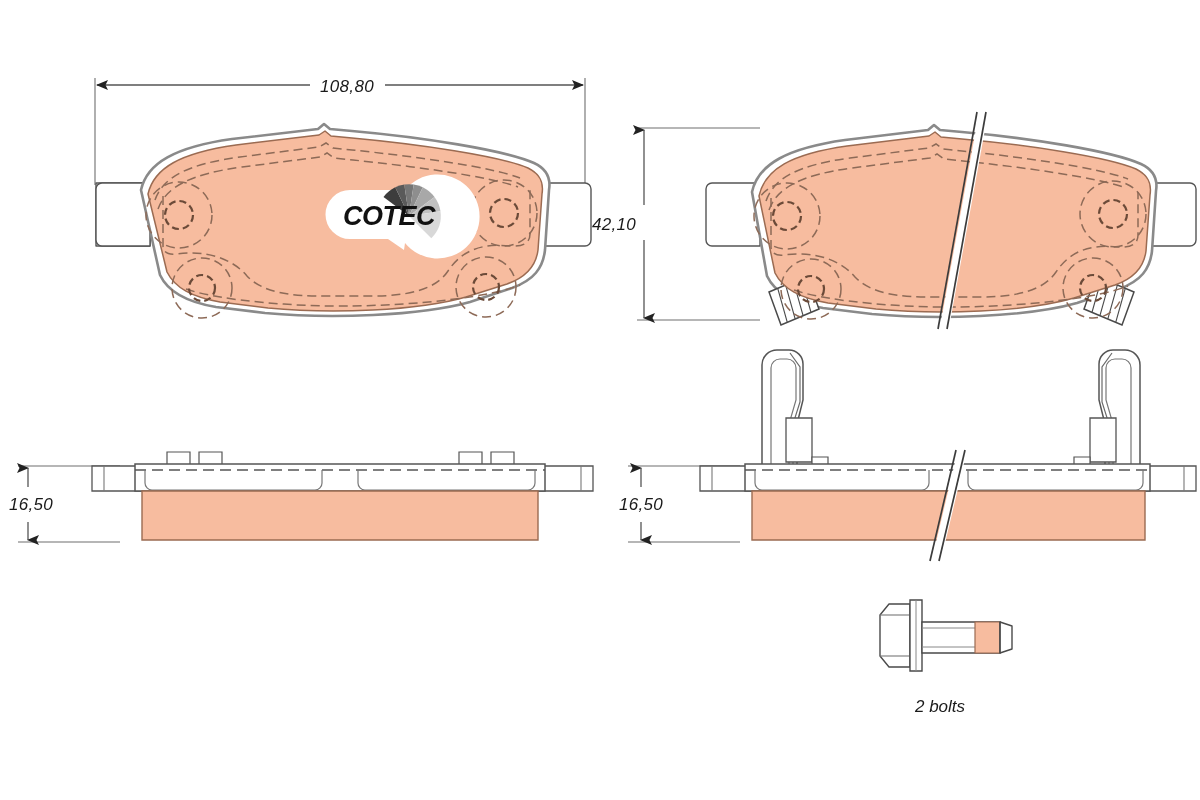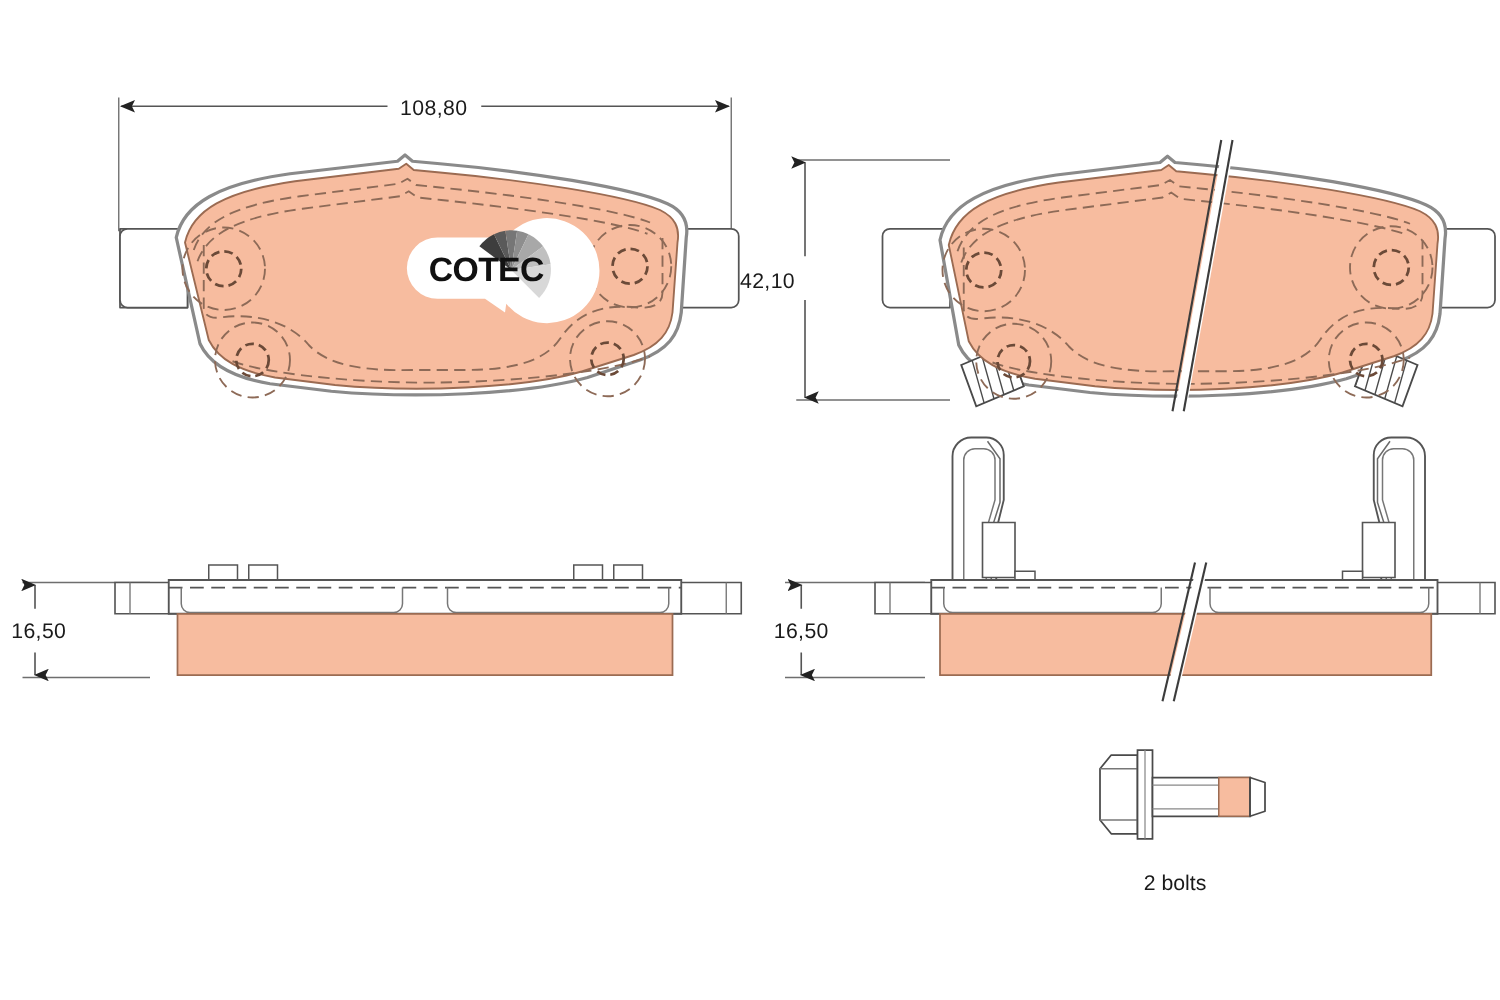--- a/index.html
+++ b/index.html
@@ -11,20 +11,21 @@
   body {
     width: 1200px;
     height: 800px;
     font-family: "Liberation Sans", sans-serif;
     overflow: hidden;
   }
   #drawing-root {
     position: relative;
     width: 1200px;
     height: 800px;
+    font-style: italic;
   }
   svg.sheet {
     display: block;
     width: 1200px;
     height: 800px;
   }
   text {
     font-family: "Liberation Sans", sans-serif;
     fill: #1a1a1a;
   }

